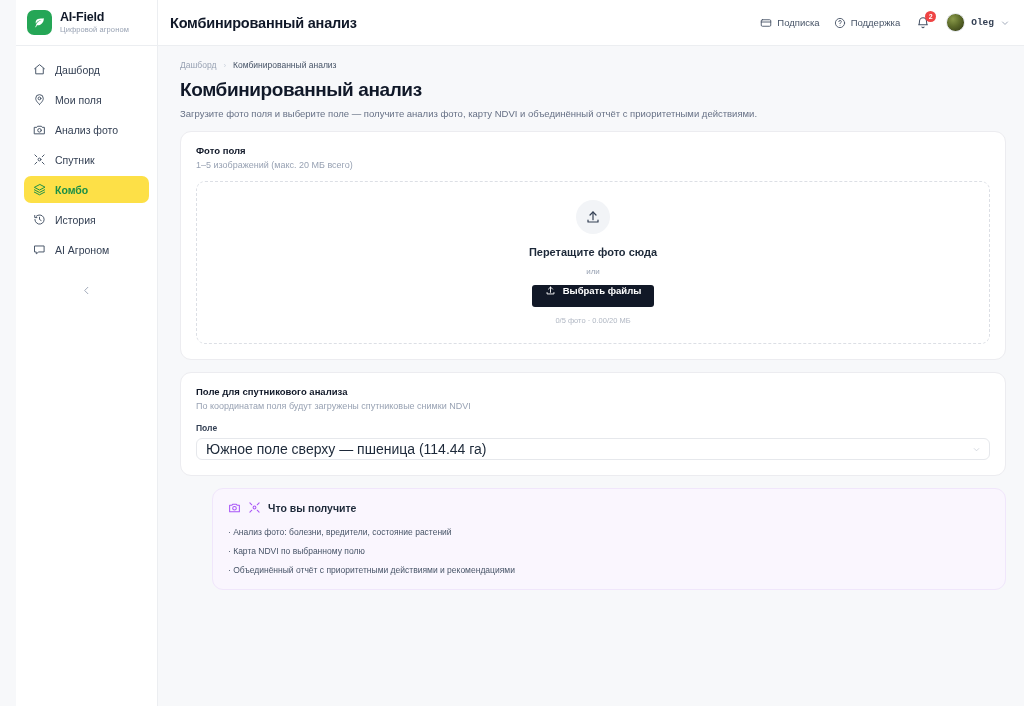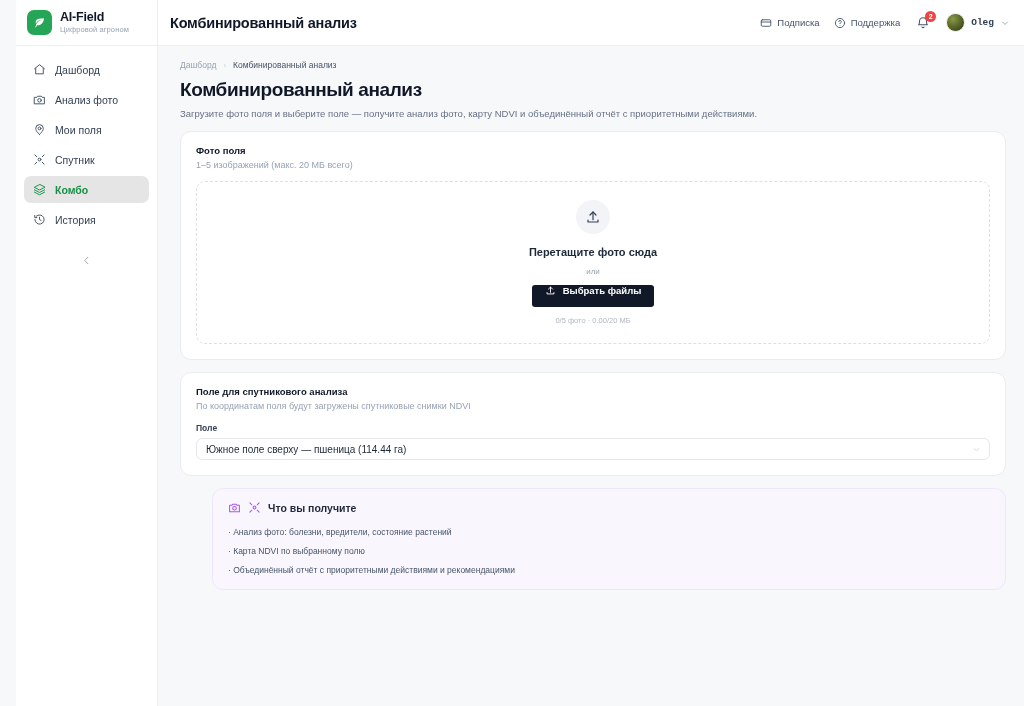--- a/index.html
+++ b/index.html
@@ -35,21 +35,21 @@
   .brand-sub { font-size: 7.5px; color: #98a2b3; margin-top: 2px; letter-spacing: 0.1px; }
 
   .nav { padding: 10px 8px 0 8px; display: flex; flex-direction: column; gap: 3px; }
   .nav-item {
     display: flex; align-items: center; gap: 9px;
     height: 27px; padding: 0 9px; border-radius: 7px;
     font-size: 10.5px; color: #344054; cursor: pointer;
     white-space: nowrap;
   }
   .nav-item .ico { width: 13px; height: 13px; flex: 0 0 13px; display:flex; align-items:center; justify-content:center; }
-  .nav-item.active { background: #e5e5e5; color: #1a8f47; font-weight: 600; }
+  .nav-item.active { background: #fde047; color: #1a8f47; font-weight: 600; }
   .nav-item.active .ico svg { stroke: #1a8f47; }
   .nav-spacer { flex: 1 1 auto; }
   .collapse-wrap { display: flex; justify-content: center; padding-bottom: 0; height: 120px; align-items: flex-start; padding-top: 15px;}
   .collapse-btn {
     width: 24px; height: 24px; border-radius: 6px; background: transparent;
     display: flex; align-items: center; justify-content: center; cursor: pointer;
   }
 
   
   .main { flex: 1 1 auto; height: 706px; display: flex; flex-direction: column; background: #f7f8fa; }
@@ -110,21 +110,21 @@
     background: #111827; color: #ffffff; border: none; border-radius: 3px;
     height: 22px; padding: 0 13px; font-size: 9.5px; font-weight: 600;
     font-family: "Liberation Sans", sans-serif; cursor: pointer;
   }
   .dz-meta { font-size: 7.5px; color: #b0b7c3; margin-top: 9px; }
 
   .field-label { font-size: 8.5px; font-weight: 600; color: #344054; margin: 12px 0 5px 0; }
   .select {
     height: 22px; border: 1px solid #e6e8ec; border-radius: 6px; background: #fff;
     display: flex; align-items: center; justify-content: space-between;
-    padding: 0 8px 0 9px; font-size: 10px; color: #1d2939; cursor: pointer;
+    padding: 0 8px 0 9px; font-size: 14px; color: #1d2939; cursor: pointer;
   }
   .field-info {
     margin-top: 10px; background: #fafafb; border: 1px solid #f0f0f3; border-radius: 8px;
     padding: 9px 11px; display: flex; gap: 9px; align-items: flex-start;
   }
   .fi-title { font-size: 8.8px; font-weight: 700; color: #101828; }
   .fi-sub { font-size: 8px; color: #98a2b3; margin-top: 3px; }
 
   .info-card {
     background: #faf6fe; border: 1px solid #f0e6fb; border-radius: 11px;
@@ -169,35 +169,35 @@
             <path d="M3 10.5 12 3l9 7.5"></path>
               <path d="M5 10v10h14V10"></path>
           </svg>
         </span>
         <span>Дашборд</span>
       </div>
 
       <div class="nav-item">
         <span class="ico">
           <svg width="13" height="13" viewBox="0 0 24 24" fill="none" stroke="#475467" stroke-width="1.8" stroke-linecap="round" stroke-linejoin="round">
+            <path d="M12 21s7-5.5 7-11a7 7 0 1 0-14 0c0 5.5 7 11 7 11z"></path>
+              <circle cx="12" cy="10" r="2.6"></circle>
+          </svg>
+        </span>
+        <span>Мои поля</span>
+      </div>
+
+      <div class="nav-item">
+        <span class="ico">
+          <svg width="13" height="13" viewBox="0 0 24 24" fill="none" stroke="#475467" stroke-width="1.8" stroke-linecap="round" stroke-linejoin="round">
             <path d="M3 8h4l1.5-2h7L17 8h4v12H3z"></path>
               <circle cx="12" cy="13.5" r="3.3"></circle>
           </svg>
         </span>
         <span>Анализ фото</span>
-      </div>
-
-      <div class="nav-item">
-        <span class="ico">
-          <svg width="13" height="13" viewBox="0 0 24 24" fill="none" stroke="#475467" stroke-width="1.8" stroke-linecap="round" stroke-linejoin="round">
-            <path d="M12 21s7-5.5 7-11a7 7 0 1 0-14 0c0 5.5 7 11 7 11z"></path>
-              <circle cx="12" cy="10" r="2.6"></circle>
-          </svg>
-        </span>
-        <span>Мои поля</span>
       </div>
 
       <div class="nav-item">
         <span class="ico">
           <svg width="13" height="13" viewBox="0 0 24 24" fill="none" stroke="#475467" stroke-width="1.8" stroke-linecap="round" stroke-linejoin="round">
             <circle cx="12" cy="12" r="2.6"></circle>
               <path d="M7 7 3.5 3.5M17 7l3.5-3.5M7 17l-3.5 3.5M17 17l3.5 3.5"></path>
           </svg>
         </span>
         <span>Спутник</span>
@@ -218,20 +218,28 @@
         <span class="ico">
           <svg width="13" height="13" viewBox="0 0 24 24" fill="none" stroke="#475467" stroke-width="1.8" stroke-linecap="round" stroke-linejoin="round">
             <path d="M3.5 12a8.5 8.5 0 1 0 2.6-6.1"></path>
               <path d="M3.2 4.5v4h4"></path>
               <path d="M12 7.8V12l3 1.8"></path>
           </svg>
         </span>
         <span>История</span>
       </div>
 
+      <div class="nav-item">
+        <span class="ico">
+          <svg width="13" height="13" viewBox="0 0 24 24" fill="none" stroke="#475467" stroke-width="1.8" stroke-linecap="round" stroke-linejoin="round">
+            <path d="M3.5 5.5h17v11h-10l-4.5 3.5v-3.5h-2.5z"></path>
+          </svg>
+        </span>
+        <span>AI Агроном</span>
+      </div>
     </nav>
 
     <div class="collapse-wrap">
       <div class="collapse-btn">
         <svg width="11" height="11" viewBox="0 0 24 24" fill="none" stroke="#98a2b3" stroke-width="2" stroke-linecap="round" stroke-linejoin="round">
           <path d="M15 5 8 12l7 7"></path>
         </svg>
       </div>
     </div>
     <div class="nav-spacer"></div>

